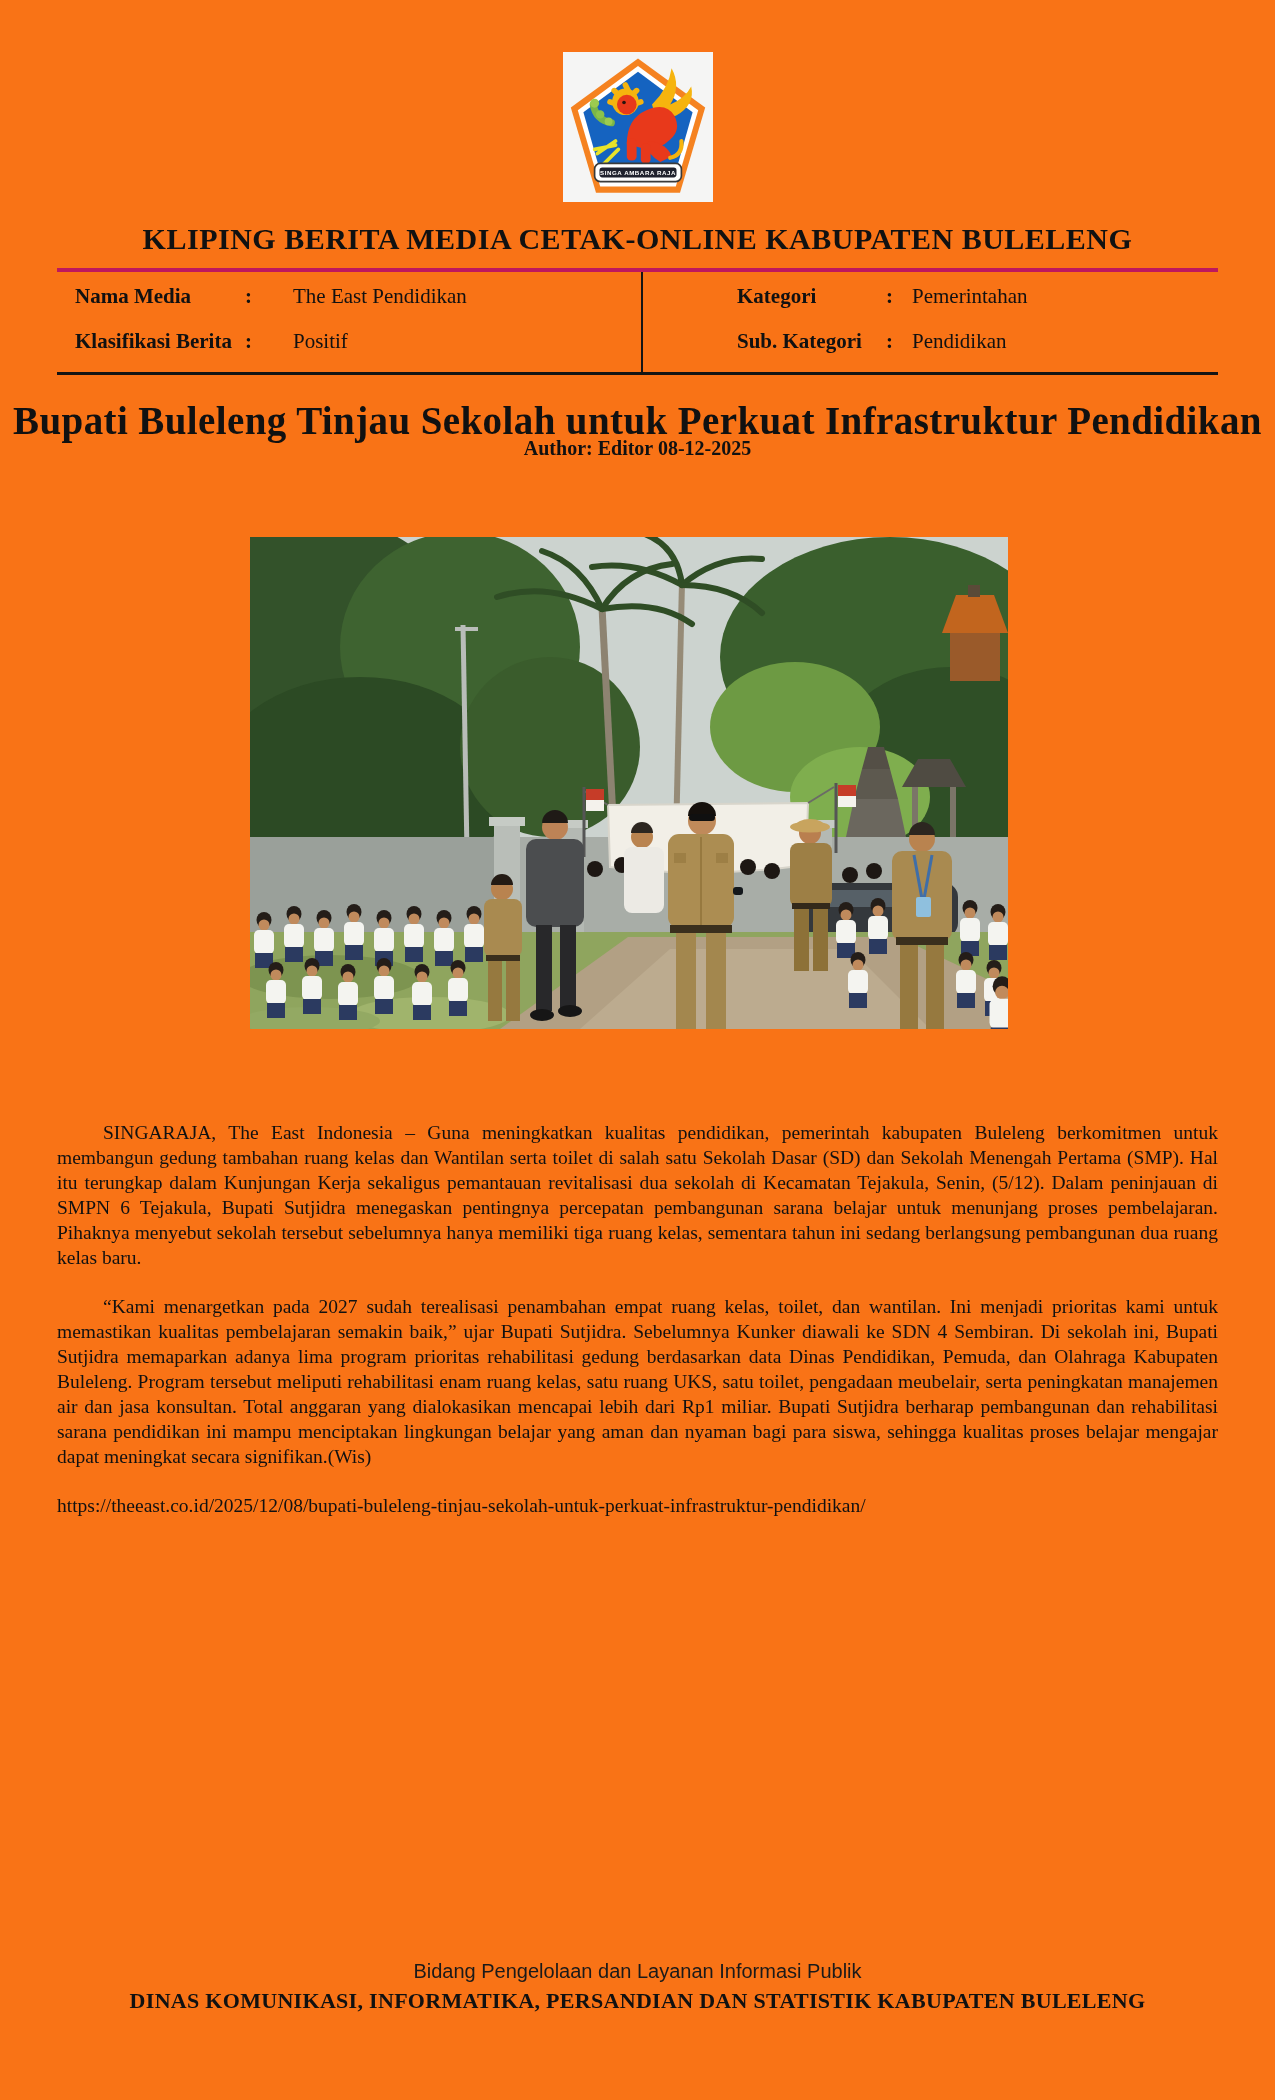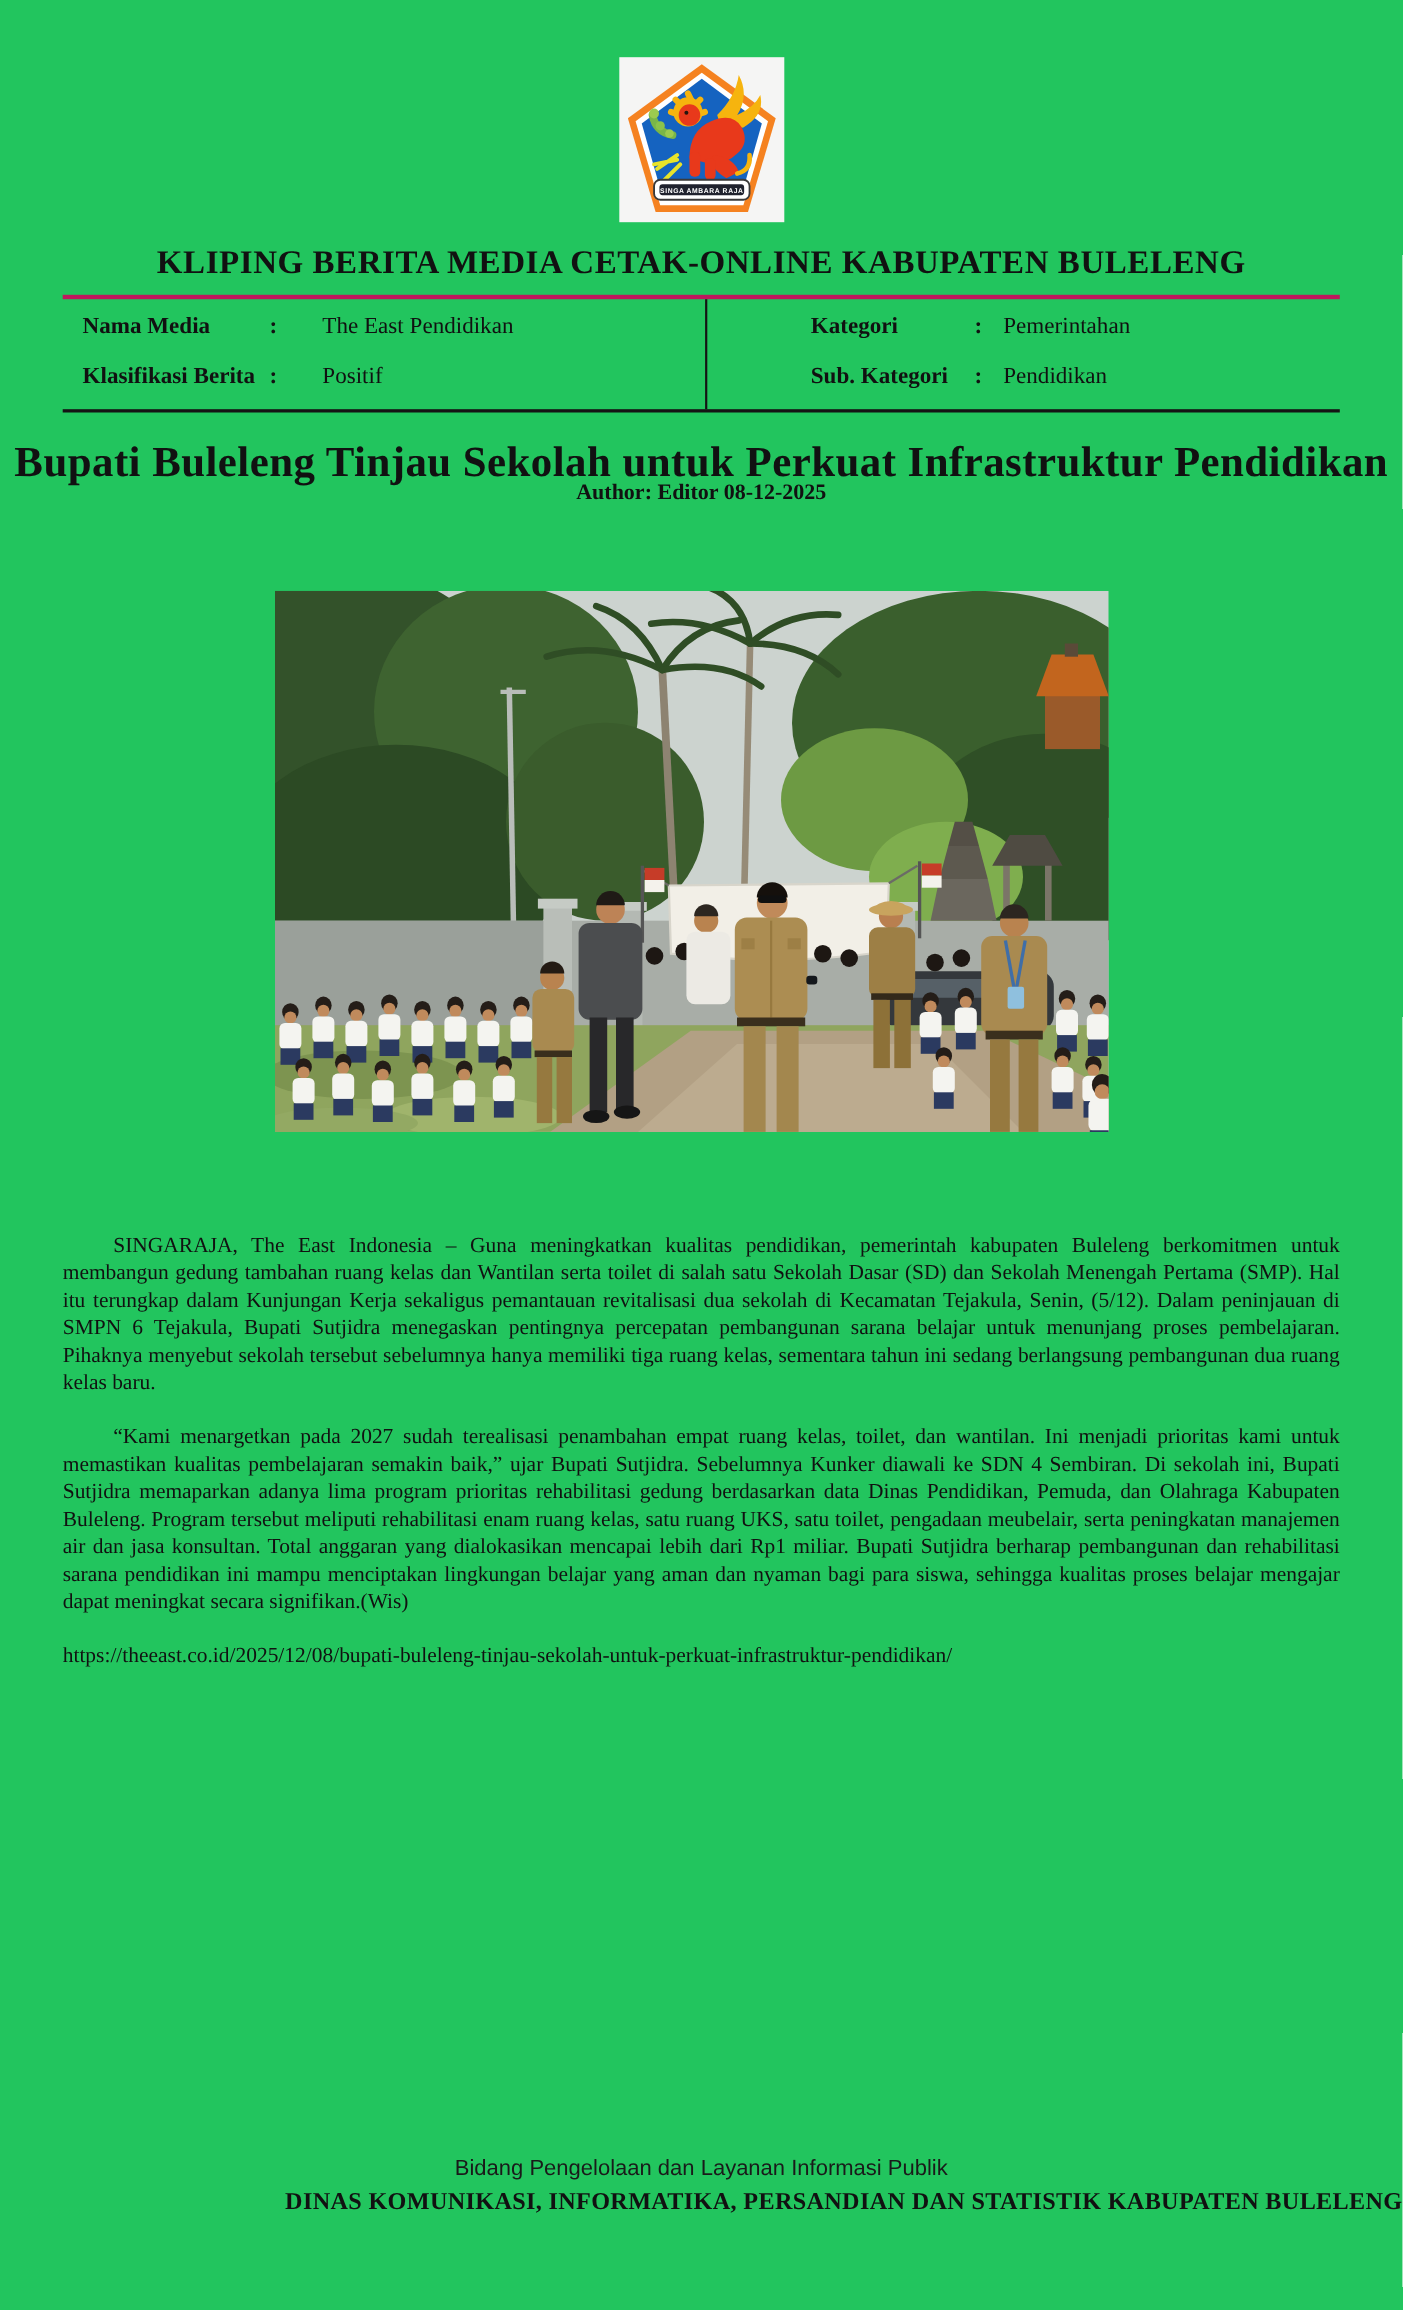--- a/index.html
+++ b/index.html
@@ -1,16 +1,16 @@
 <!DOCTYPE html>
 <html><head>
 <meta charset="utf-8">
 <style>
   html,body{margin:0;padding:0;background:#ffffff;}
-  .page{position:relative;width:1275px;height:2100px;background:#22c55e;overflow:hidden;
+  .page{position:relative;width:1275px;height:2100px;background:#f97316;overflow:hidden;
         font-family:"Liberation Serif",serif;color:#111;}
   
   .logo-box{position:absolute;top:52px;left:50%;transform:translateX(-50%);
             width:150px;height:150px;background:#f5f5f4;display:flex;align-items:center;justify-content:center;}
   .logo-box svg{width:140px;height:142px;}
   
   .doc-title{position:absolute;top:222px;left:0;width:100%;margin:0;text-align:center;
              font-size:30px;font-weight:bold;letter-spacing:.5px;}
   .meta{position:absolute;top:268px;left:57px;width:1161px;height:100px;
         border-top:4px solid #be185d;border-bottom:3px solid #141414;}
@@ -30,21 +30,21 @@
   .photo{position:absolute;top:537px;left:250px;width:758px;height:492px;overflow:hidden;}
   .photo svg{display:block;width:758px;height:492px;}
   
   .body-text{position:absolute;top:1120px;left:57px;width:1161px;}
   .body-text p{margin:0 0 24px 0;font-size:19.5px;line-height:25px;text-align:justify;}
   .body-text p.para{text-indent:46px;}
   .body-text p.url{margin-top:16px;font-weight:normal;text-align:left;word-break:break-all;}
   
   .footer-line1{position:absolute;top:1960px;left:0;width:100%;text-align:center;
                 font-family:"Liberation Sans",sans-serif;font-size:20px;color:#1a1a1a;}
-  .footer-line2{position:absolute;top:1988px;left:0;width:100%;text-align:right;
+  .footer-line2{position:absolute;top:1988px;left:0;width:100%;text-align:center;
                 font-size:22px;font-weight:bold;letter-spacing:.3px;}
 </style>
 </head>
 <body>
 
 <div class="page">
 
   <div class="logo-box">
     <svg viewBox="0 0 100 100" aria-hidden="true">
       <polygon points="50,1 98,36 80,97 20,97 2,36" fill="#f58220"></polygon>

